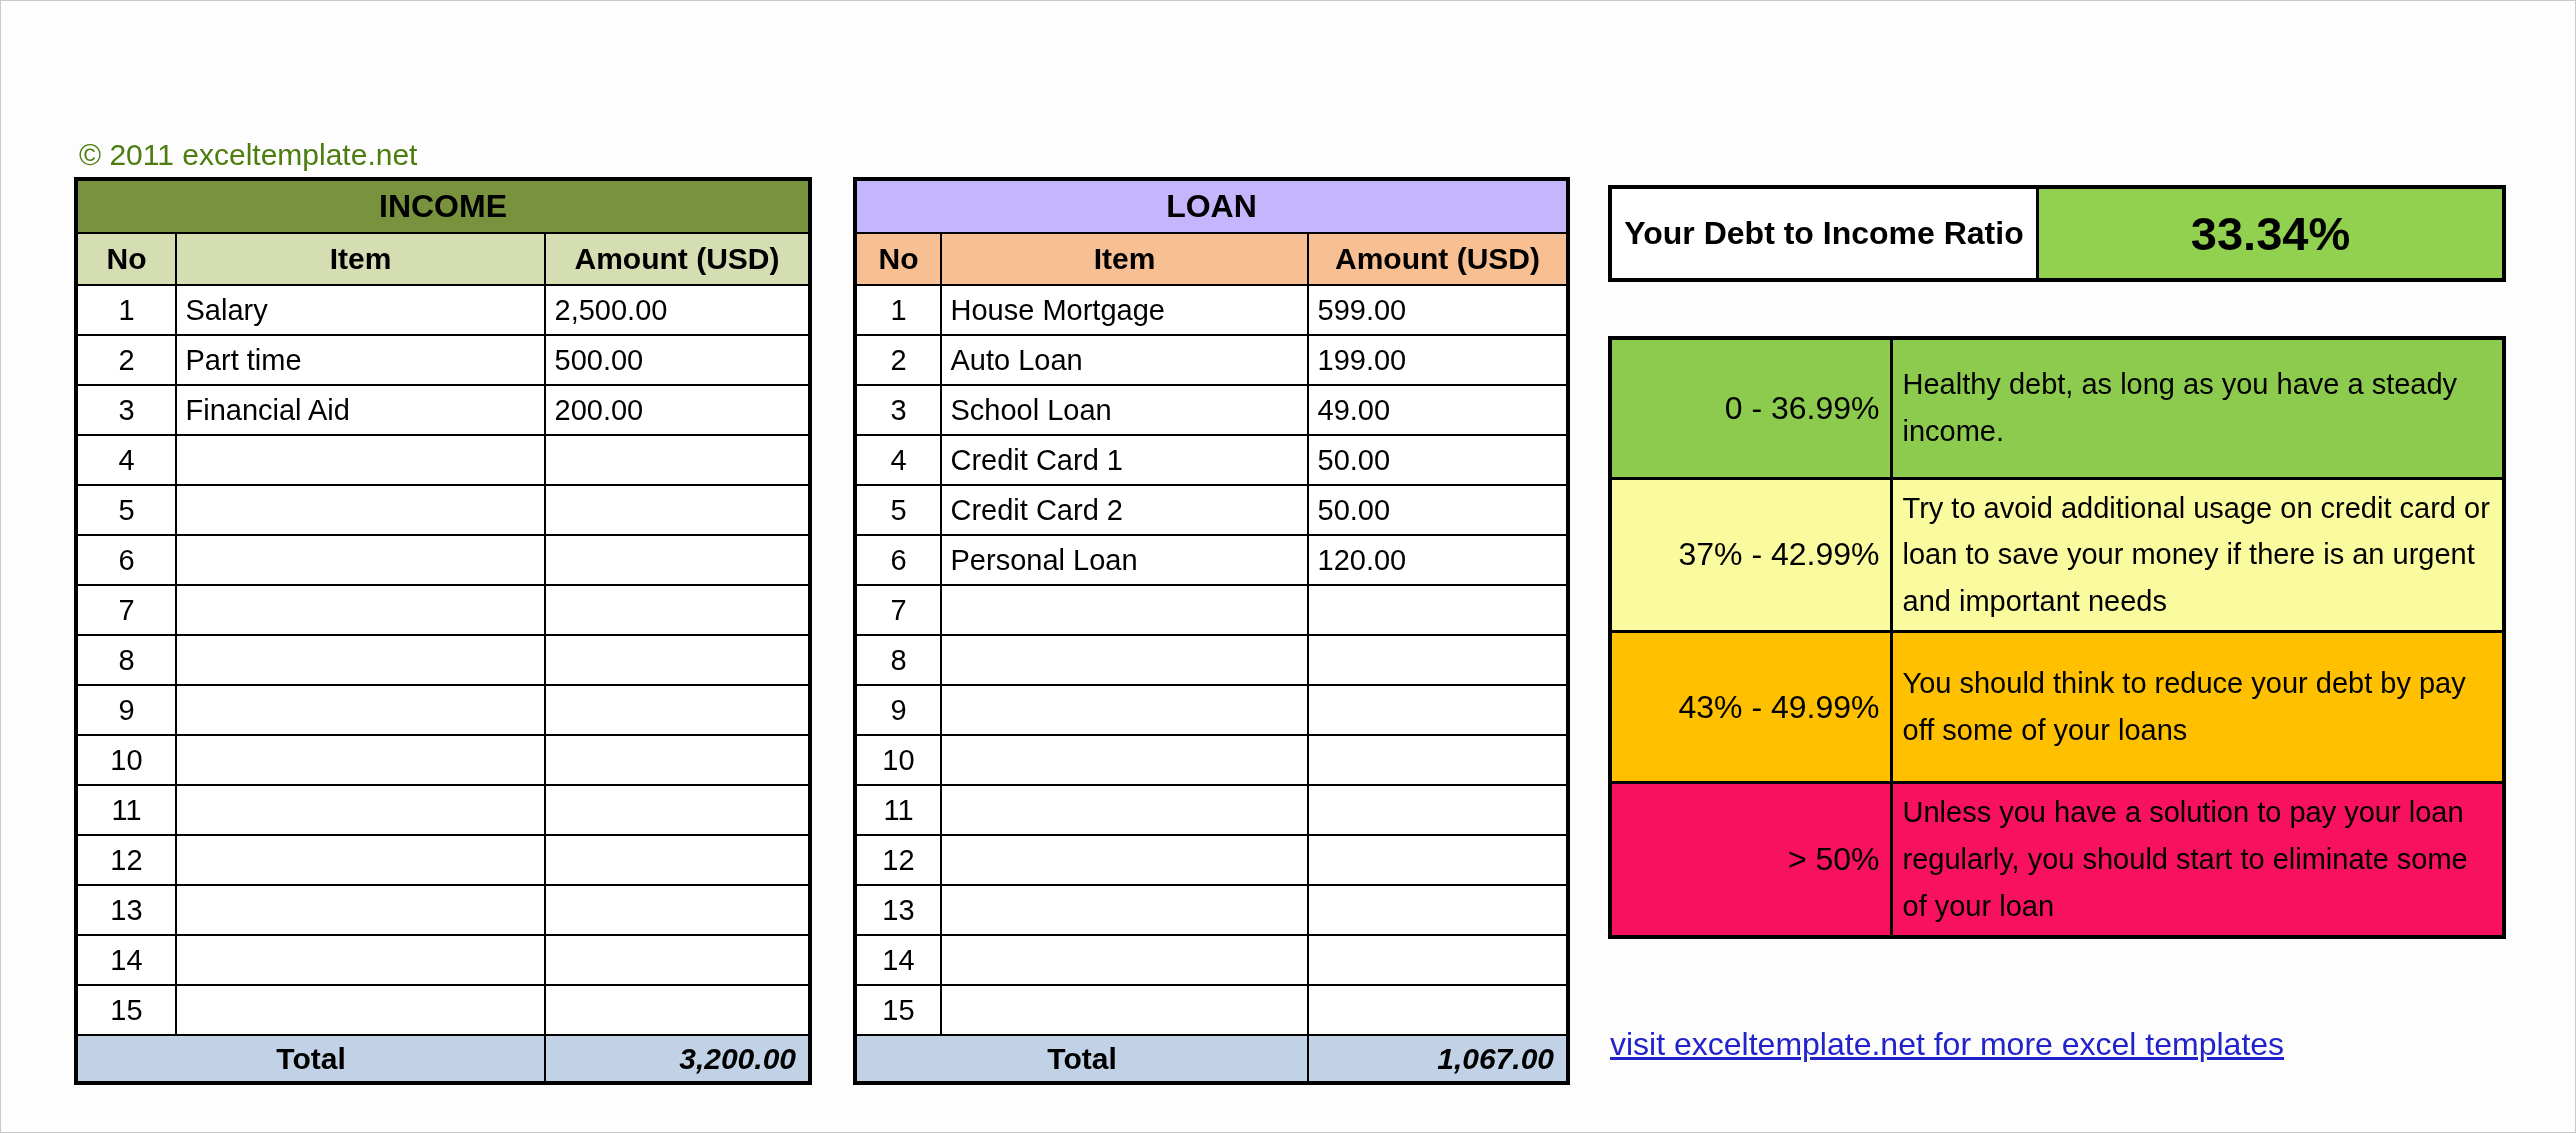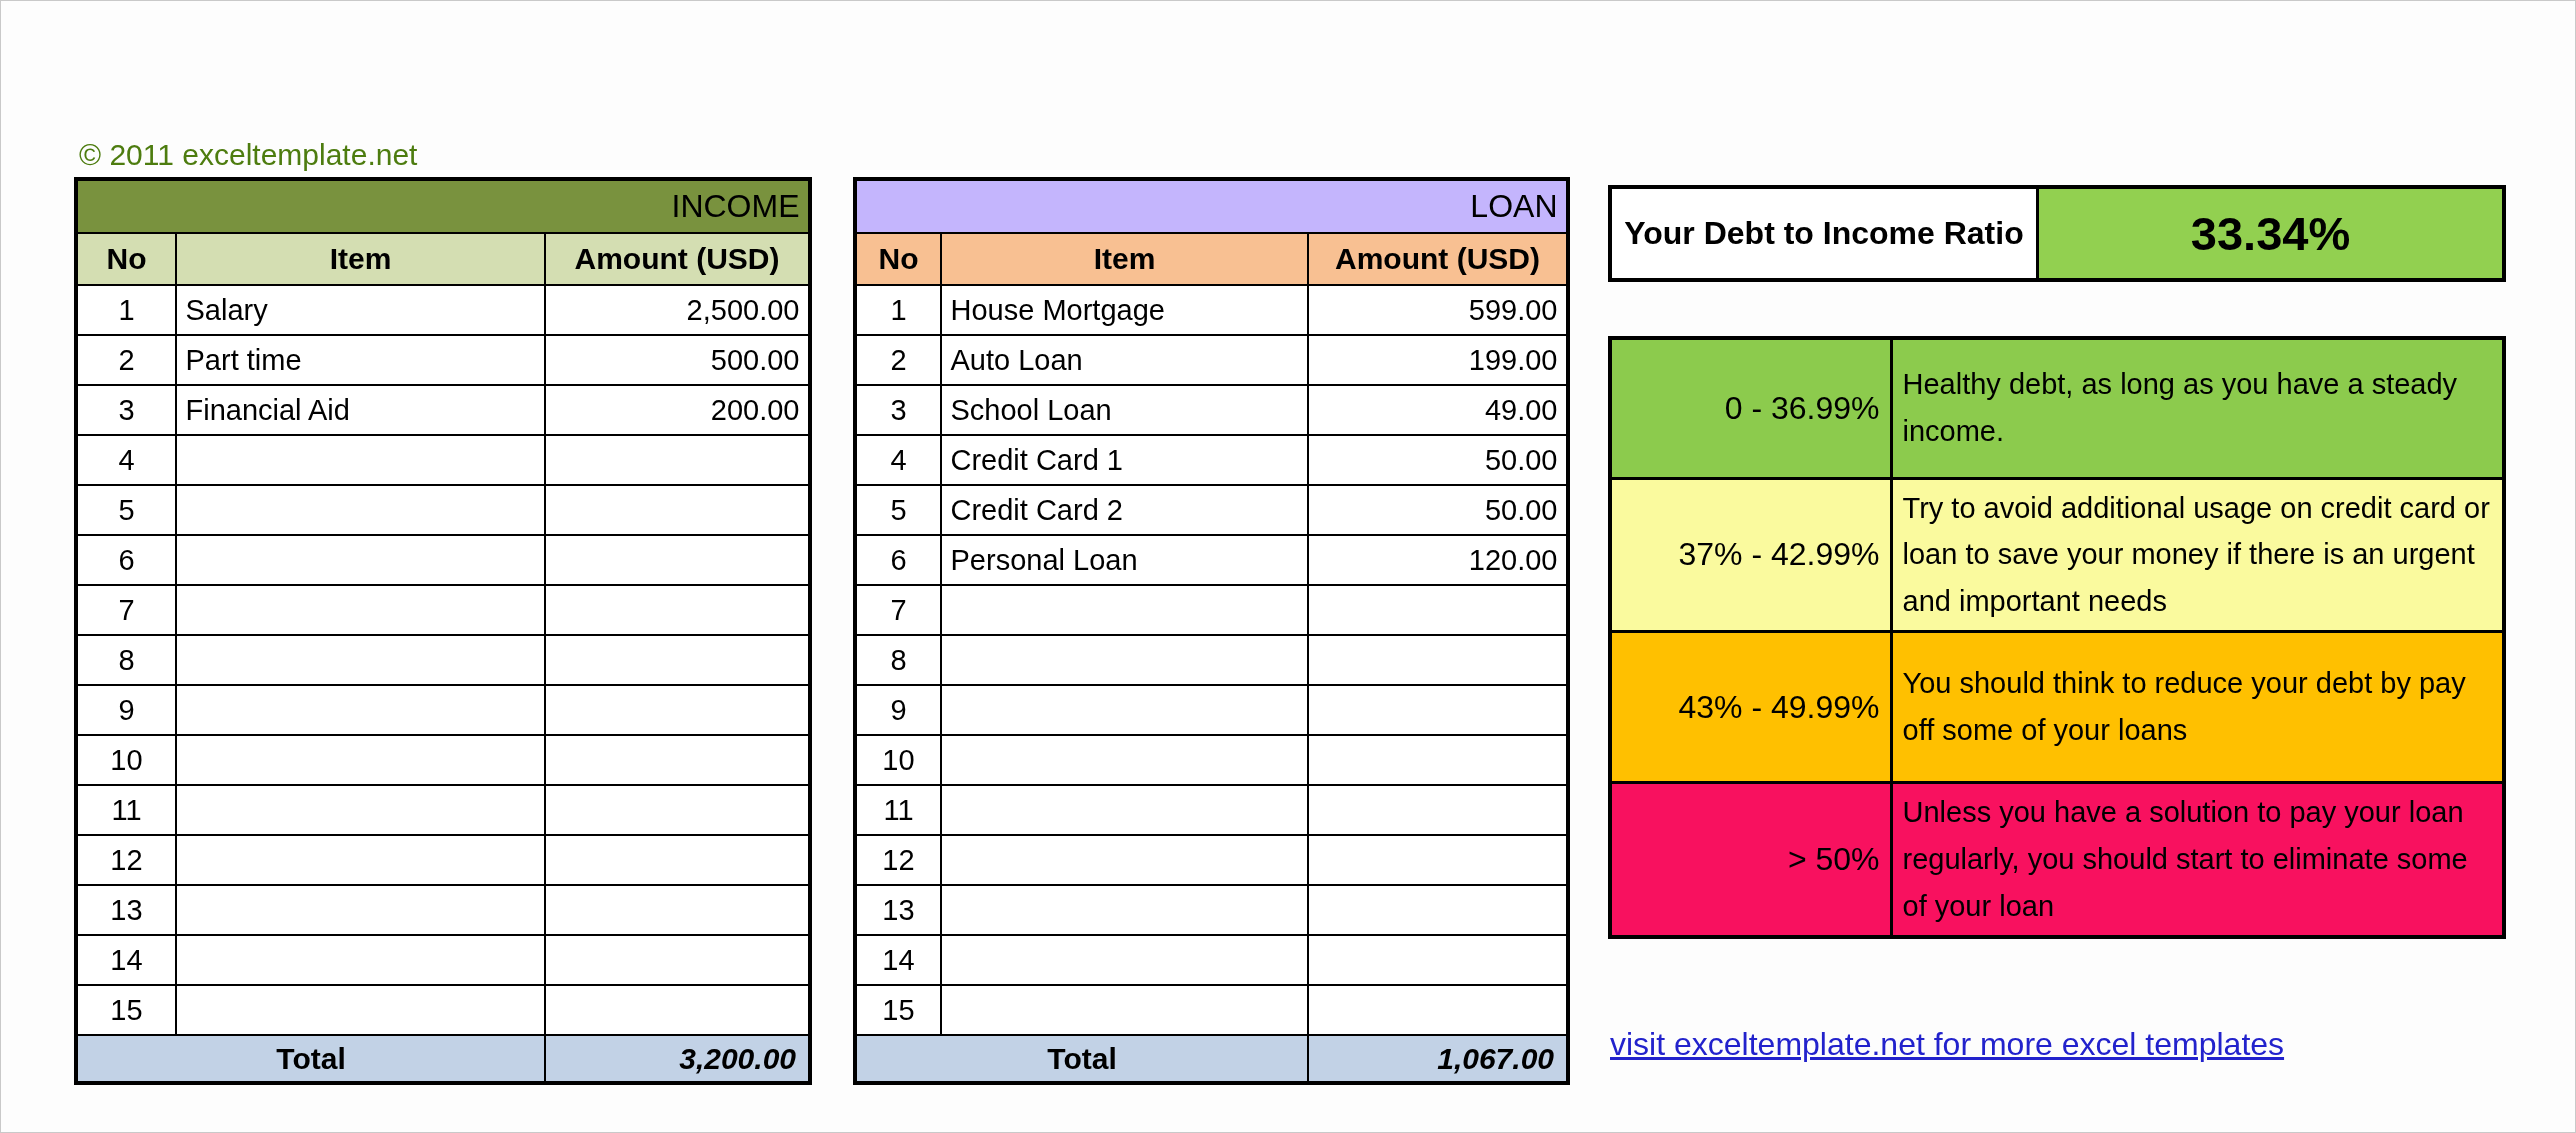--- a/index.html
+++ b/index.html
@@ -28,29 +28,29 @@
     position:absolute;border-collapse:collapse;table-layout:fixed;
     border:4.2px solid #000;background:#fff;
   }
   table.sheet td{
     border:2.5px solid #000;box-sizing:border-box;
     font-size:29px;overflow:hidden;white-space:nowrap;
     padding:0 8.5px;height:50px;background:#fff;
   }
   #income-table{left:73px;top:176px;width:738px;}
   #loan-table{left:852px;top:176px;width:717px;}
-  tr.t-title td{height:54px;font-size:32px;font-weight:normal;text-align:right;}
+  tr.t-title td{height:54px;font-size:32px;font-weight:bold;text-align:center;}
   #income-table tr.t-title td{background:#79923E;}
   #loan-table  tr.t-title td{background:#c4b5fd;}
   tr.t-cols td{height:52px;font-size:30px;font-weight:bold;text-align:center;}
   #income-table tr.t-cols td{background:#D4DEB2;}
   #loan-table  tr.t-cols td{background:#F8C092;}
   td.c-no{text-align:center;}
   td.c-item{text-align:left;}
-  td.c-amount{text-align:right;padding-right:12px;}
+  td.c-amount{padding-right:12px;}
   tr.t-total td{height:48px;background:#C2D2E6;font-size:30px;font-weight:bold;}
   tr.t-total td.t-label{text-align:center;}
   tr.t-total td.t-value{text-align:right;padding-right:12px;font-style:italic;}
   
   .ratio-box{
     position:absolute;left:1607px;top:184px;width:898px;height:97px;
     border:4.2px solid #000;box-sizing:border-box;display:flex;background:#fff;
   }
   .ratio-label{
     width:427px;display:flex;align-items:center;justify-content:center;

